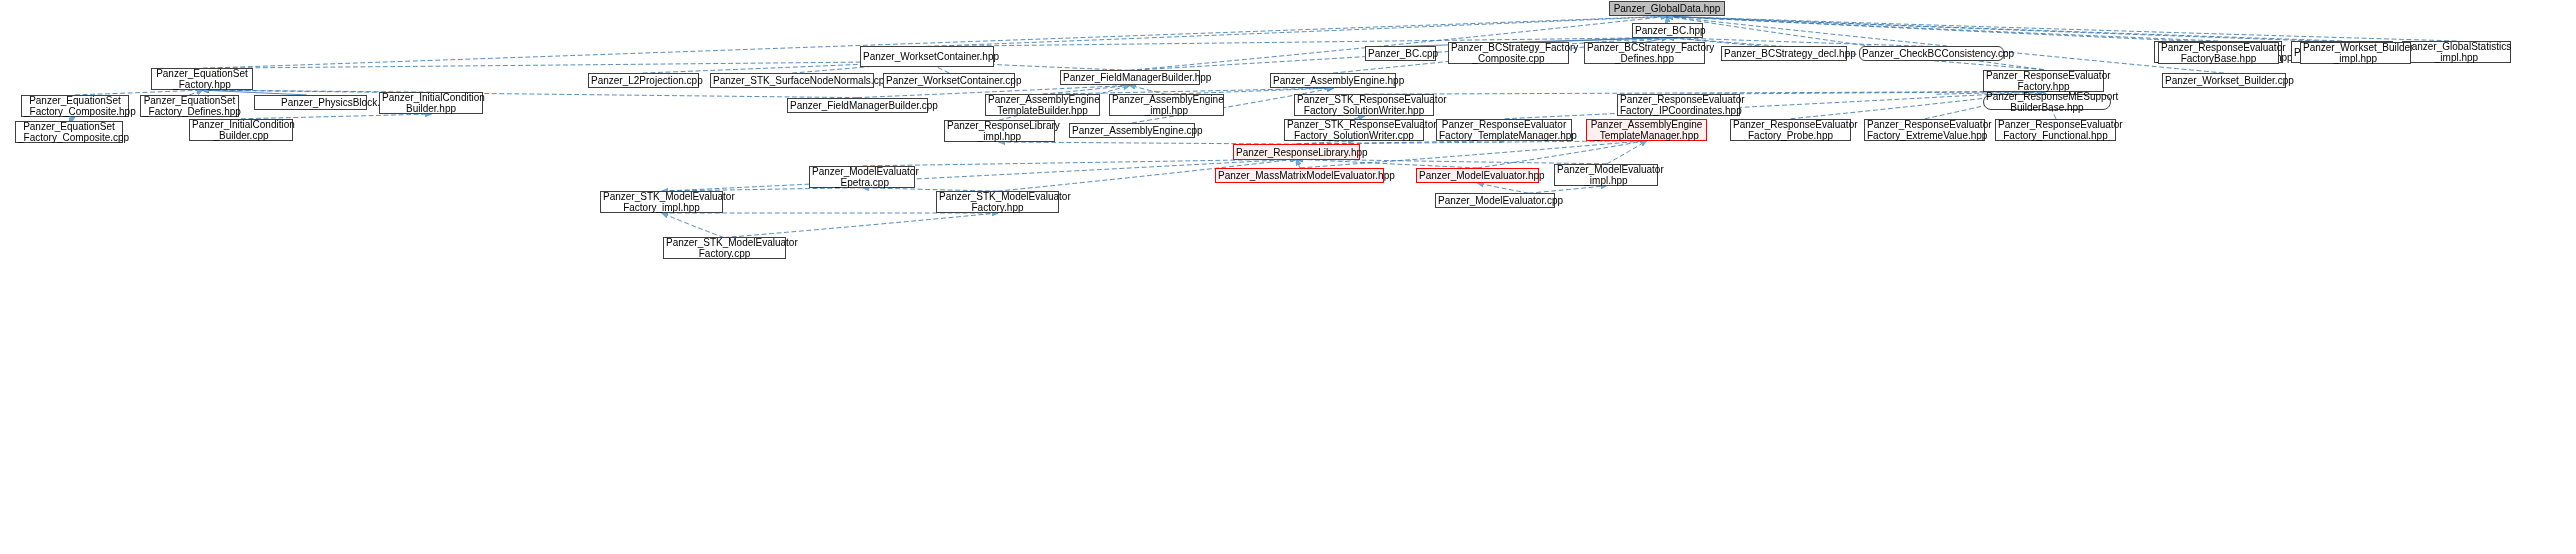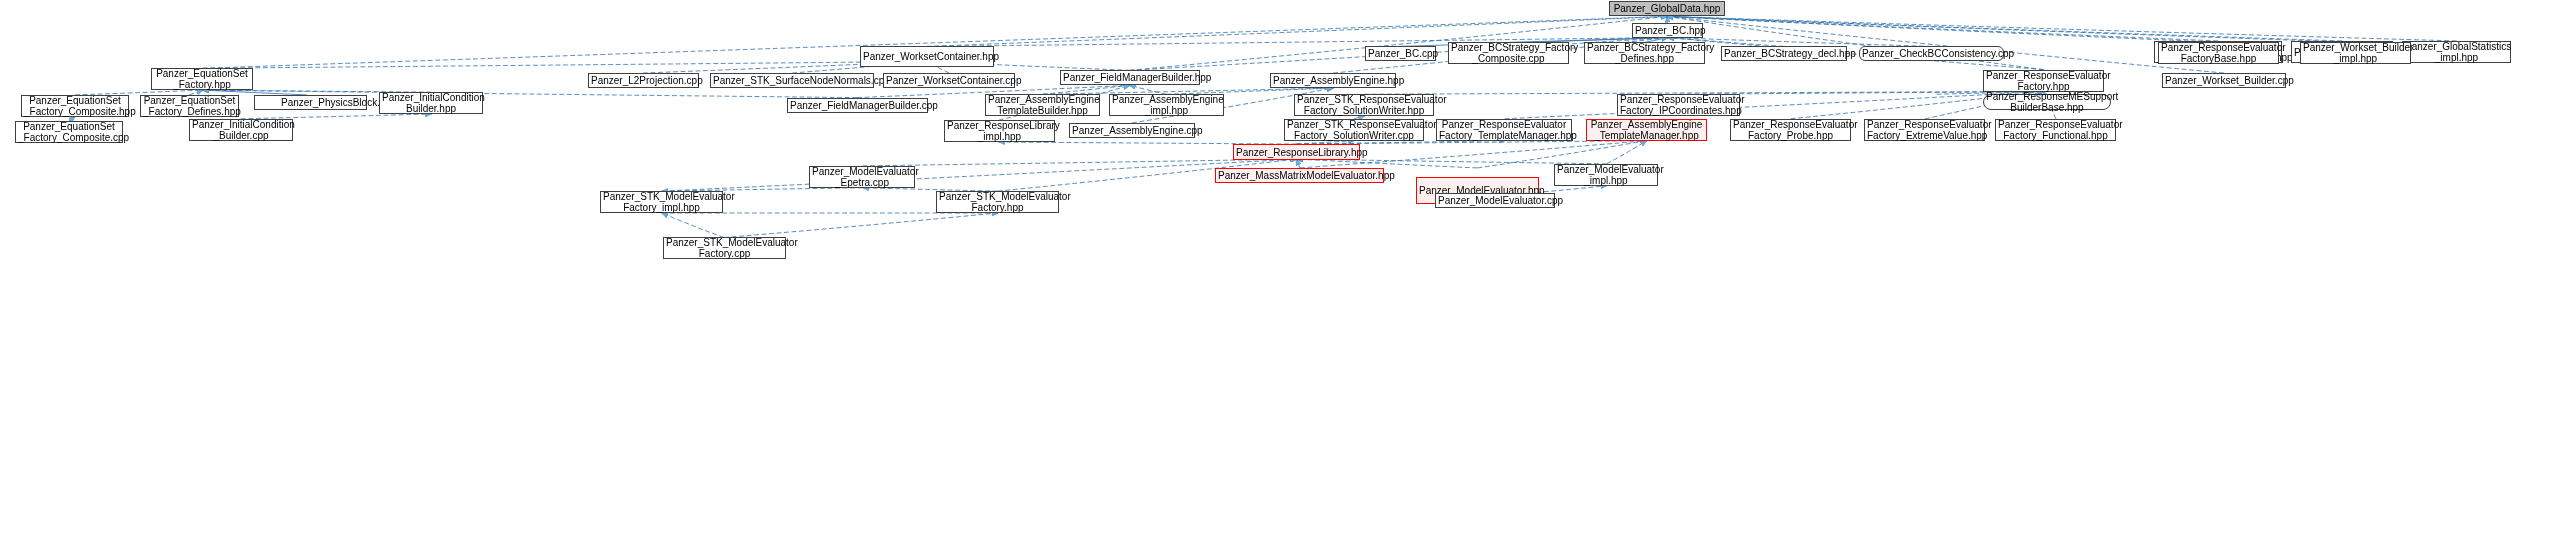--- a/index.html
+++ b/index.html
@@ -197,21 +197,21 @@
       <div class="node" style="left: 1730px; top: 119px; width: 121px; height: 22px;"><span class="node-label">Panzer_ResponseEvaluator
 Factory_Probe.hpp</span></div>
       <div class="node" style="left: 1864px; top: 119px; width: 121px; height: 22px;"><span class="node-label">Panzer_ResponseEvaluator
 Factory_ExtremeValue.hpp</span></div>
       <div class="node" style="left: 1995px; top: 119px; width: 121px; height: 22px;"><span class="node-label">Panzer_ResponseEvaluator
 Factory_Functional.hpp</span></div>
       <div class="node hl" style="left: 1233px; top: 144px; width: 127px; height: 16px;"><span class="node-label">Panzer_ResponseLibrary.hpp</span></div>
       <div class="node" style="left: 809px; top: 166px; width: 106px; height: 22px;"><span class="node-label">Panzer_ModelEvaluator
 _Epetra.cpp</span></div>
       <div class="node hl" style="left: 1215px; top: 168px; width: 169px; height: 15px;"><span class="node-label">Panzer_MassMatrixModelEvaluator.hpp</span></div>
-      <div class="node hl" style="left: 1416px; top: 168px; width: 123px; height: 27px; margin-top: 9px;"><span class="node-label">Panzer_ModelEvaluator.hpp</span></div>
+      <div class="node hl" style="left: 1416px; top: 168px; width: 123px; height: 15px;"><span class="node-label">Panzer_ModelEvaluator.hpp</span></div>
       <div class="node" style="left: 1554px; top: 164px; width: 104px; height: 22px;"><span class="node-label">Panzer_ModelEvaluator
 _impl.hpp</span></div>
       <div class="node" style="left: 600px; top: 191px; width: 123px; height: 22px;"><span class="node-label">Panzer_STK_ModelEvaluator
 Factory_impl.hpp</span></div>
       <div class="node" style="left: 936px; top: 191px; width: 123px; height: 22px;"><span class="node-label">Panzer_STK_ModelEvaluator
 Factory.hpp</span></div>
       <div class="node" style="left: 1435px; top: 193px; width: 120px; height: 15px;"><span class="node-label">Panzer_ModelEvaluator.cpp</span></div>
       <div class="node" style="left: 663px; top: 237px; width: 123px; height: 22px;"><span class="node-label">Panzer_STK_ModelEvaluator
 Factory.cpp</span></div>
     </div>

